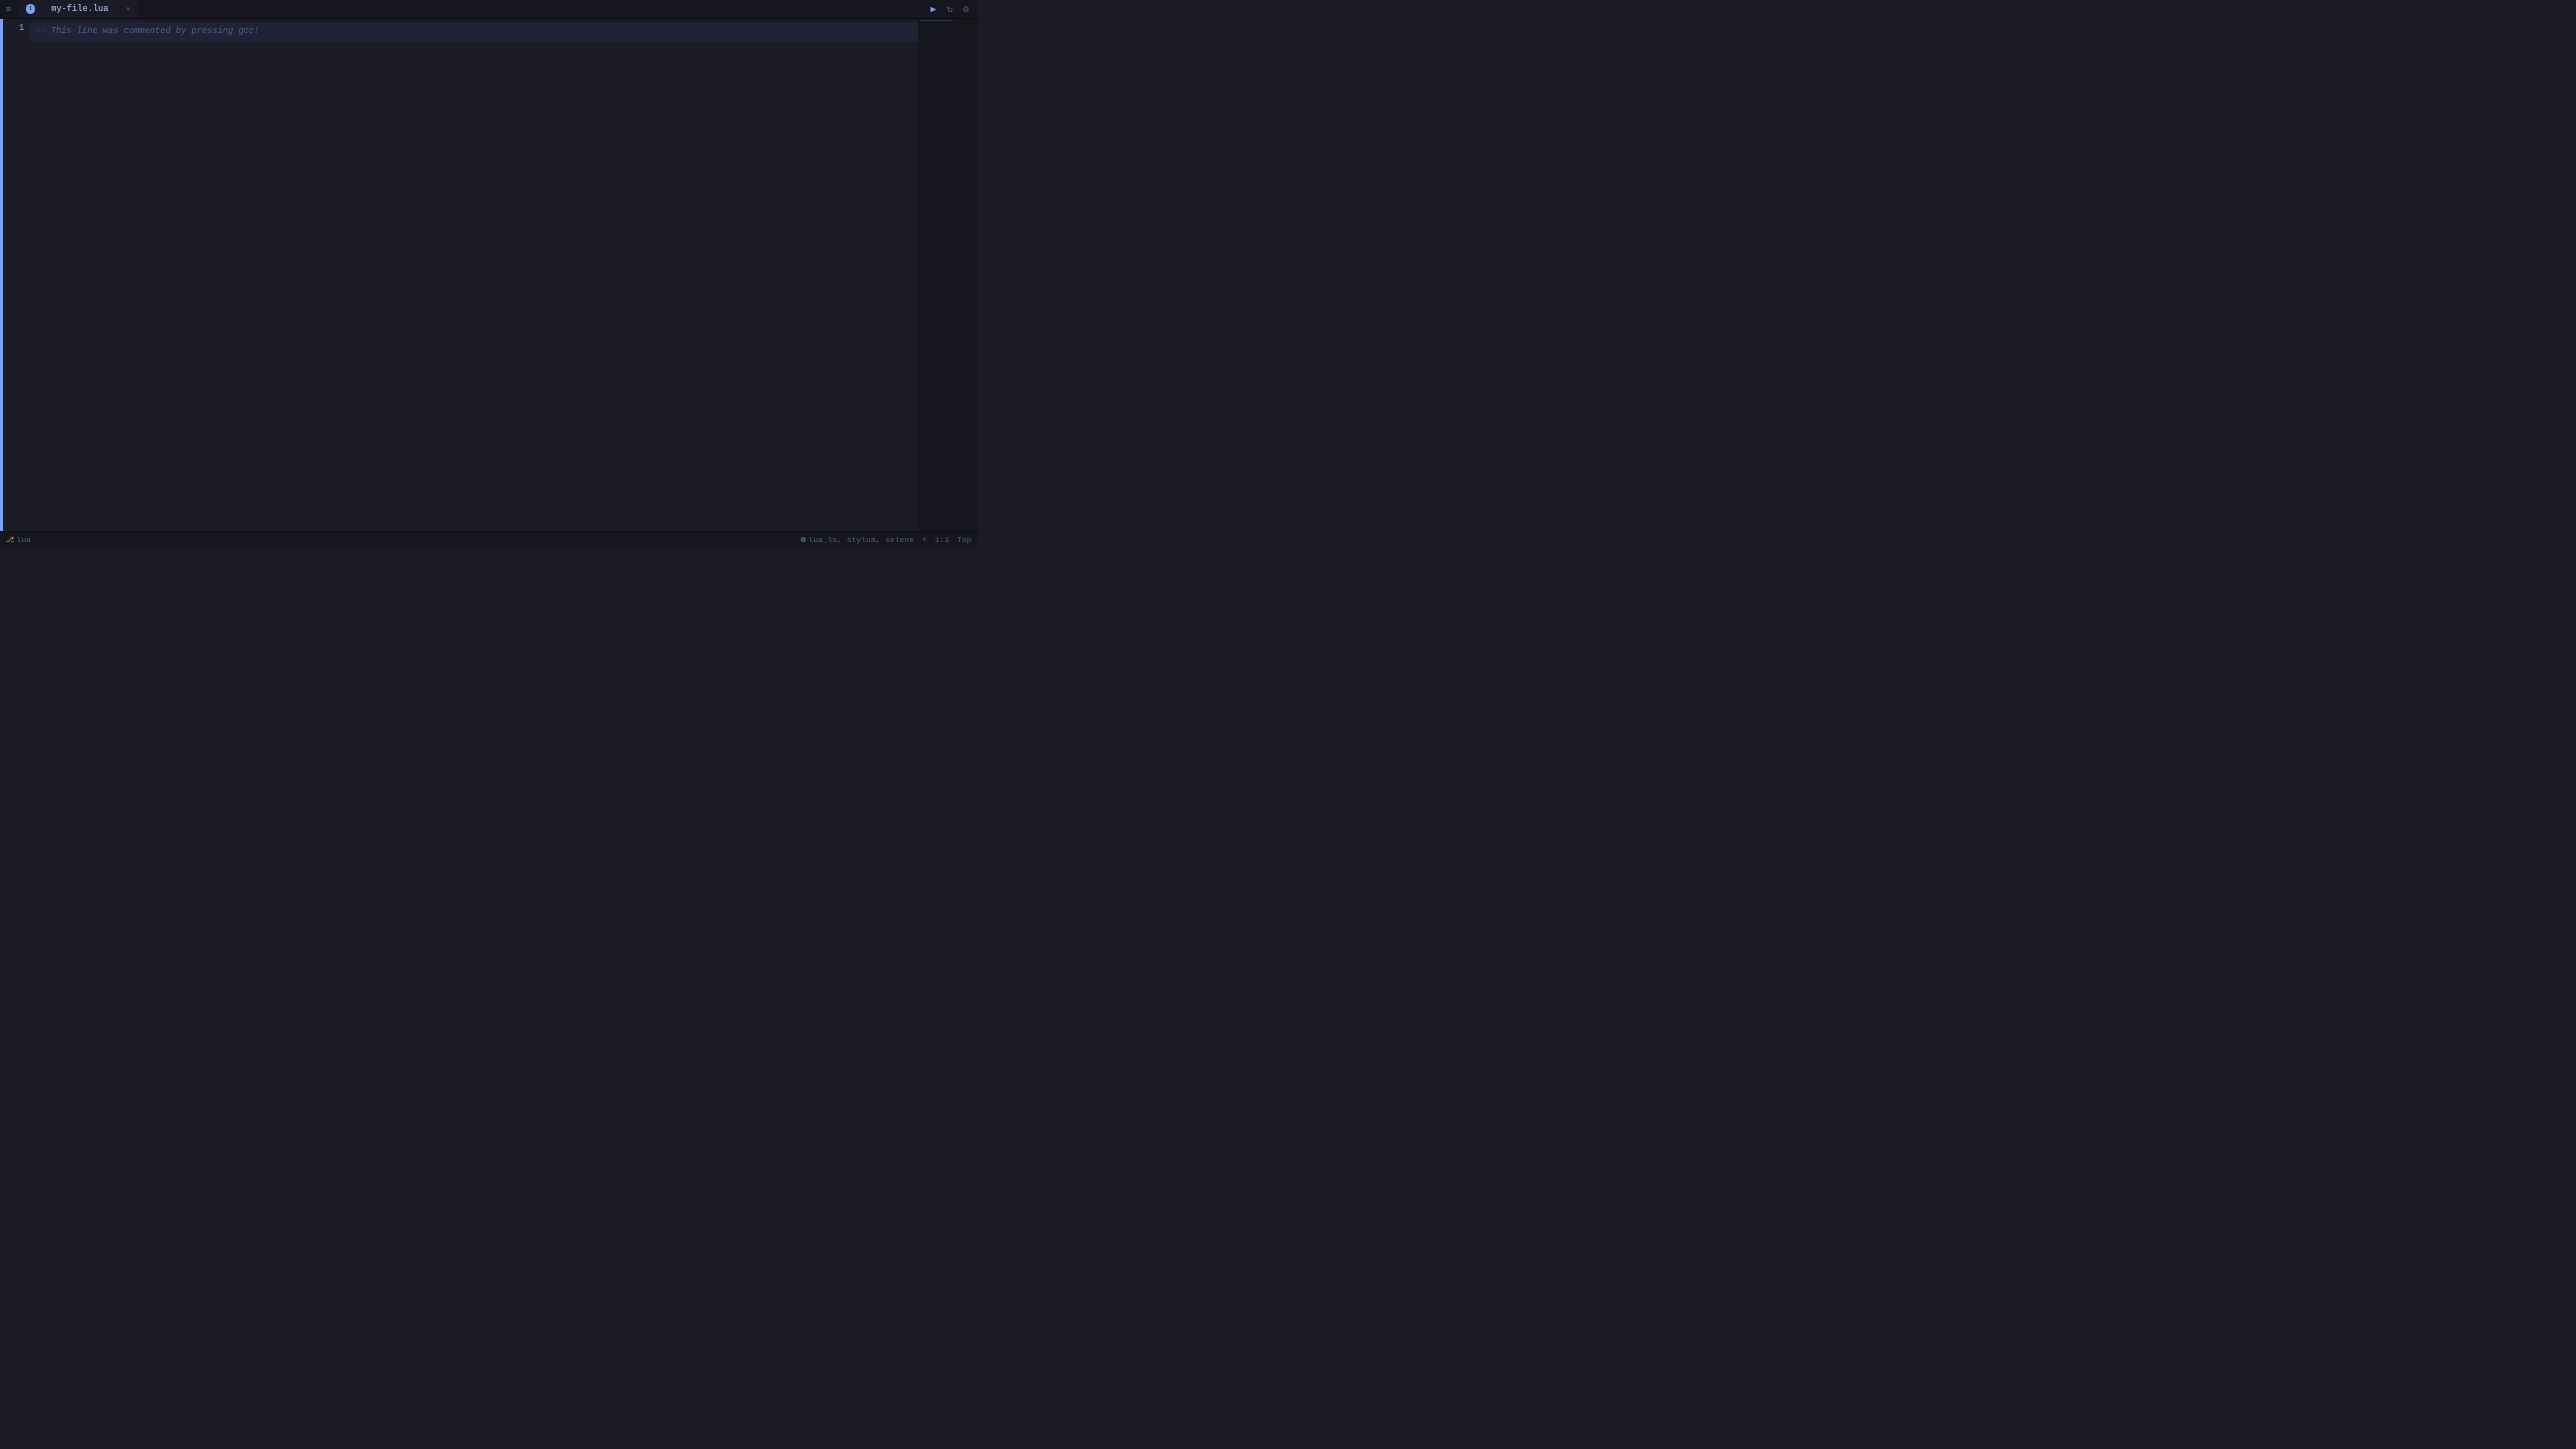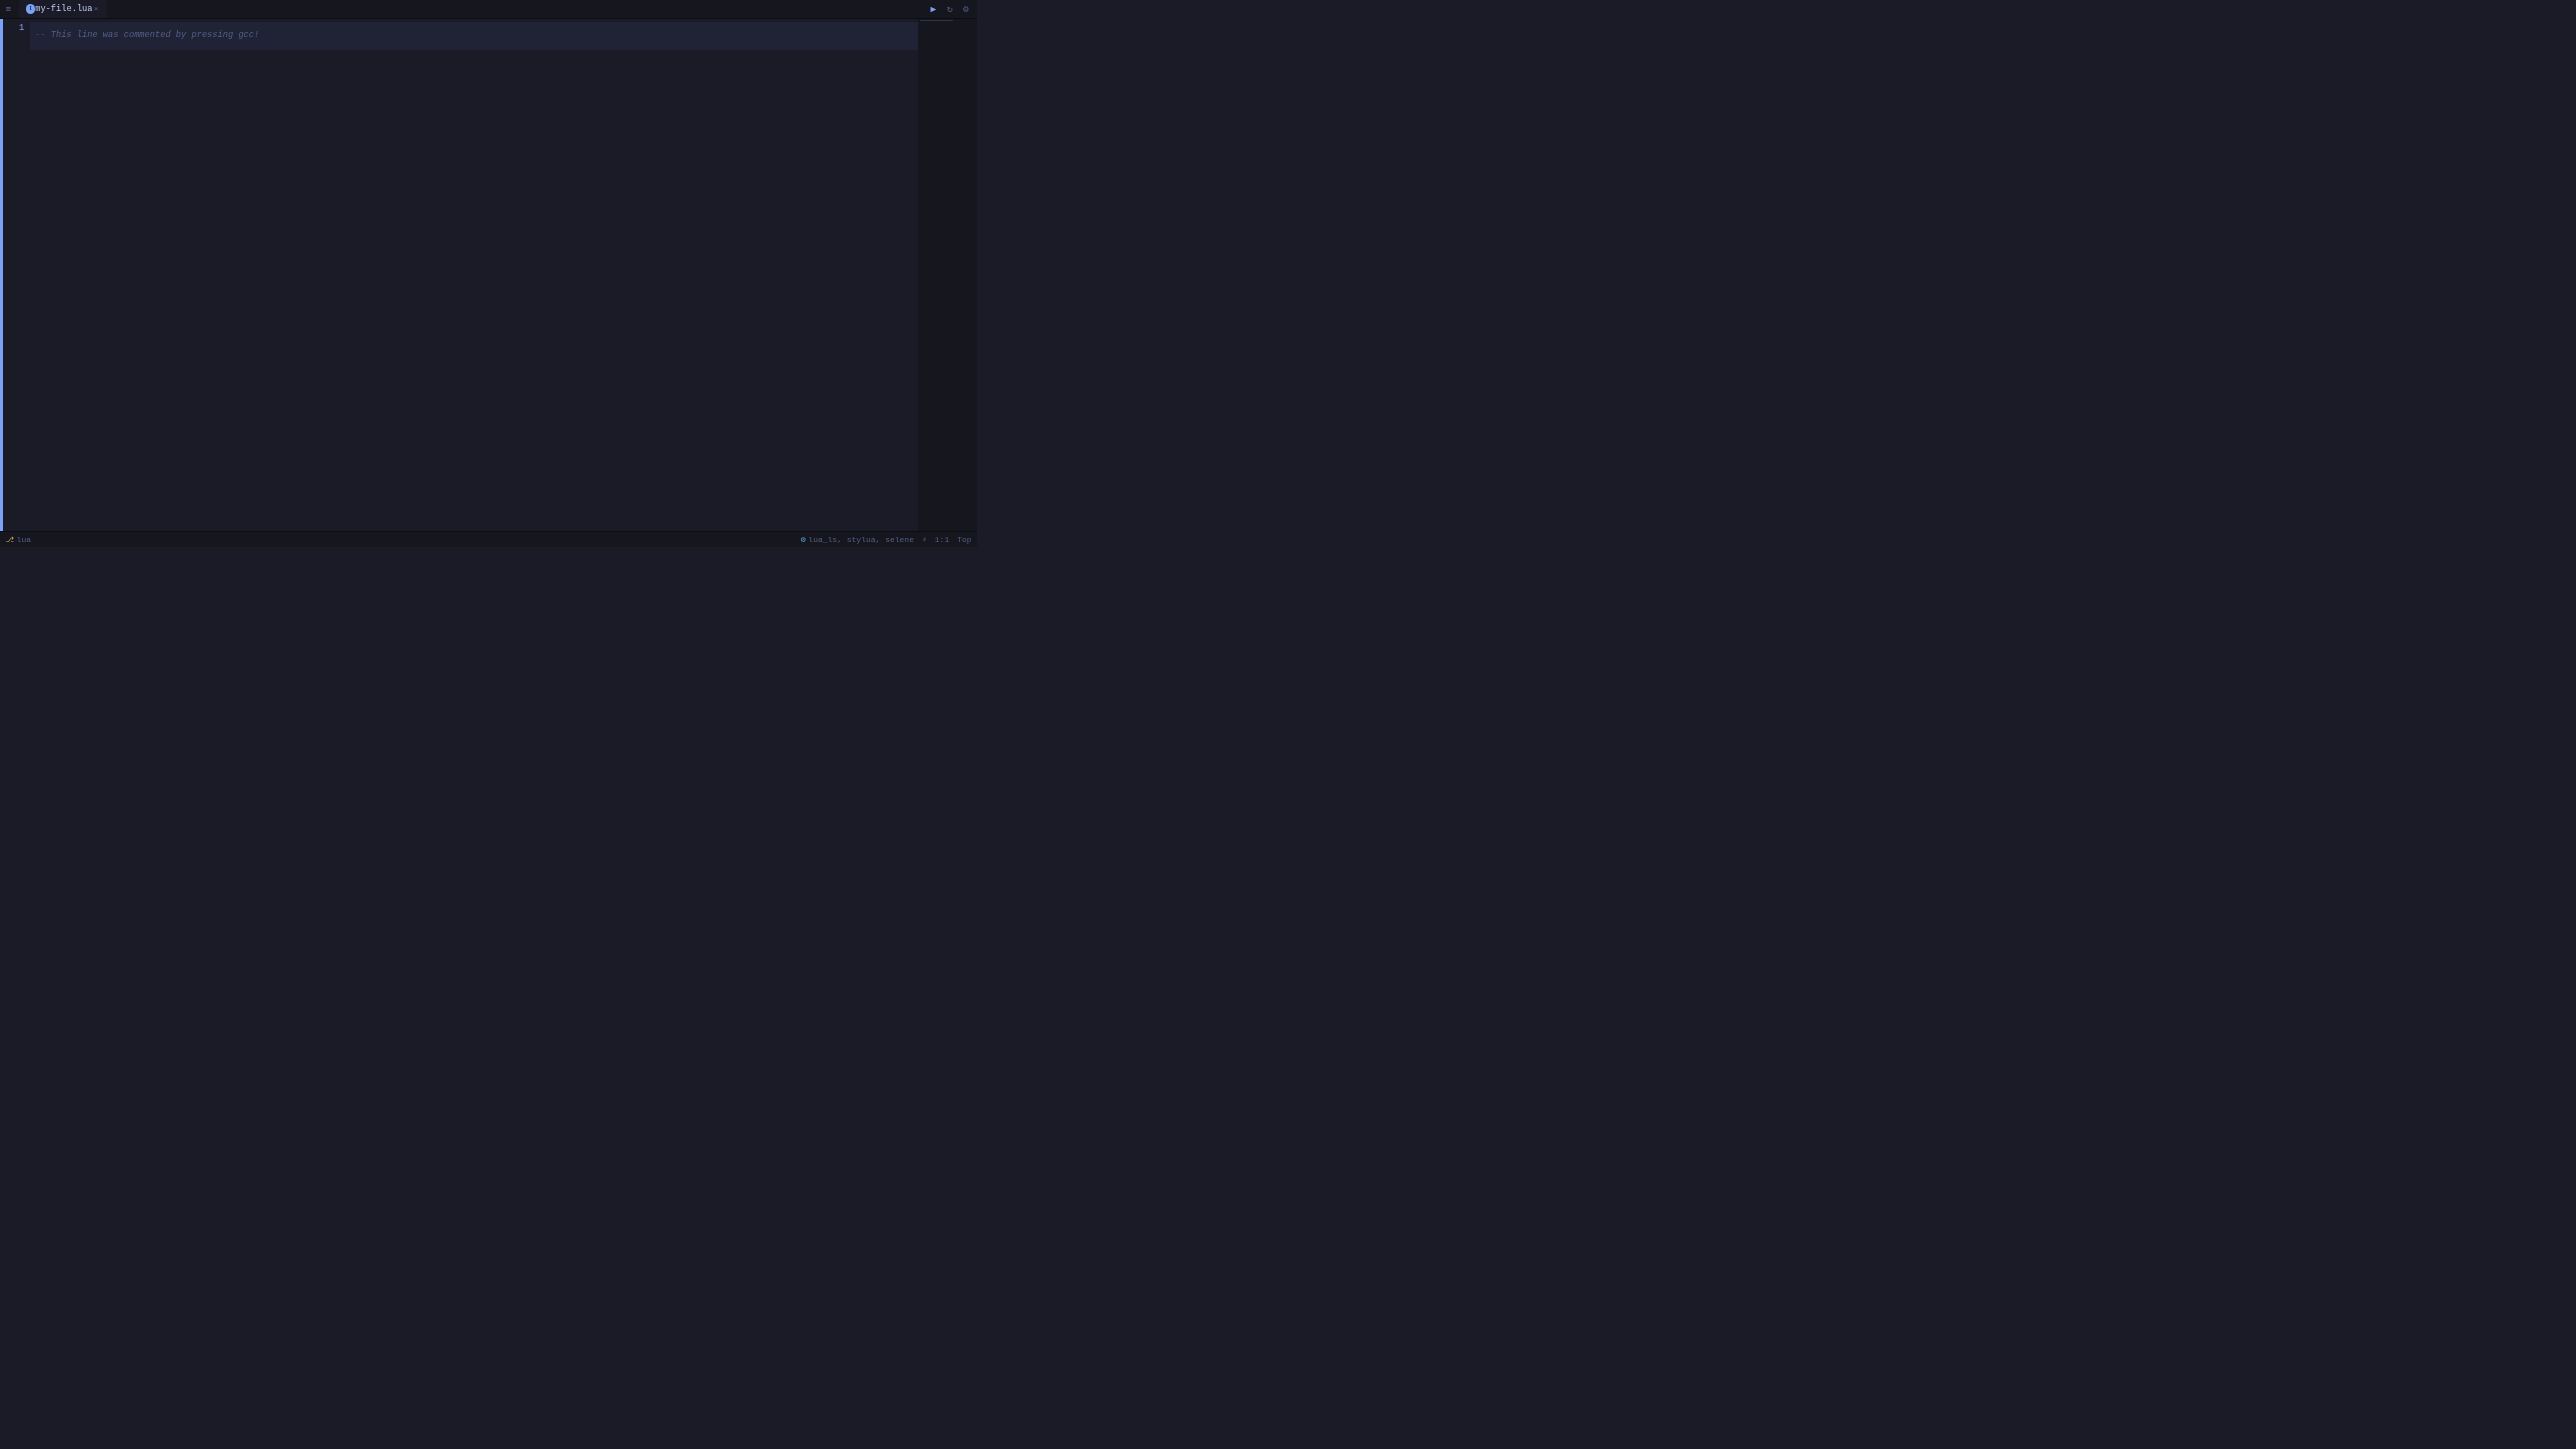--- a/index.html
+++ b/index.html
@@ -33,21 +33,21 @@
     #tab-area {
       display: flex;
       align-items: center;
       gap: 1.3px;
       flex: 1;
     }
 
     .tab {
       display: flex;
       align-items: center;
-      gap: 0;
+      gap: 16px;
       padding: 2px 6.7px;
       border-radius: 2.7px 2.7px 0 0;
       font-size: 8.7px;
       cursor: pointer;
       height: 17.4px;
     }
 
     .tab.active {
       background-color: #1a1b26;
       color: #c0caf5;
@@ -145,21 +145,21 @@
     #code-area {
       flex: 1;
       padding: 2.7px 0;
       overflow: auto;
     }
 
     .code-line {
       display: flex;
       align-items: center;
       line-height: 13.4px;
-      height: 28px;
+      height: 20px;
       position: relative;
     }
 
     .code-line.active-line {
       background-color: #1f2335;
     }
 
     .line-content {
       padding: 0 5.4px;
       white-space: pre;

